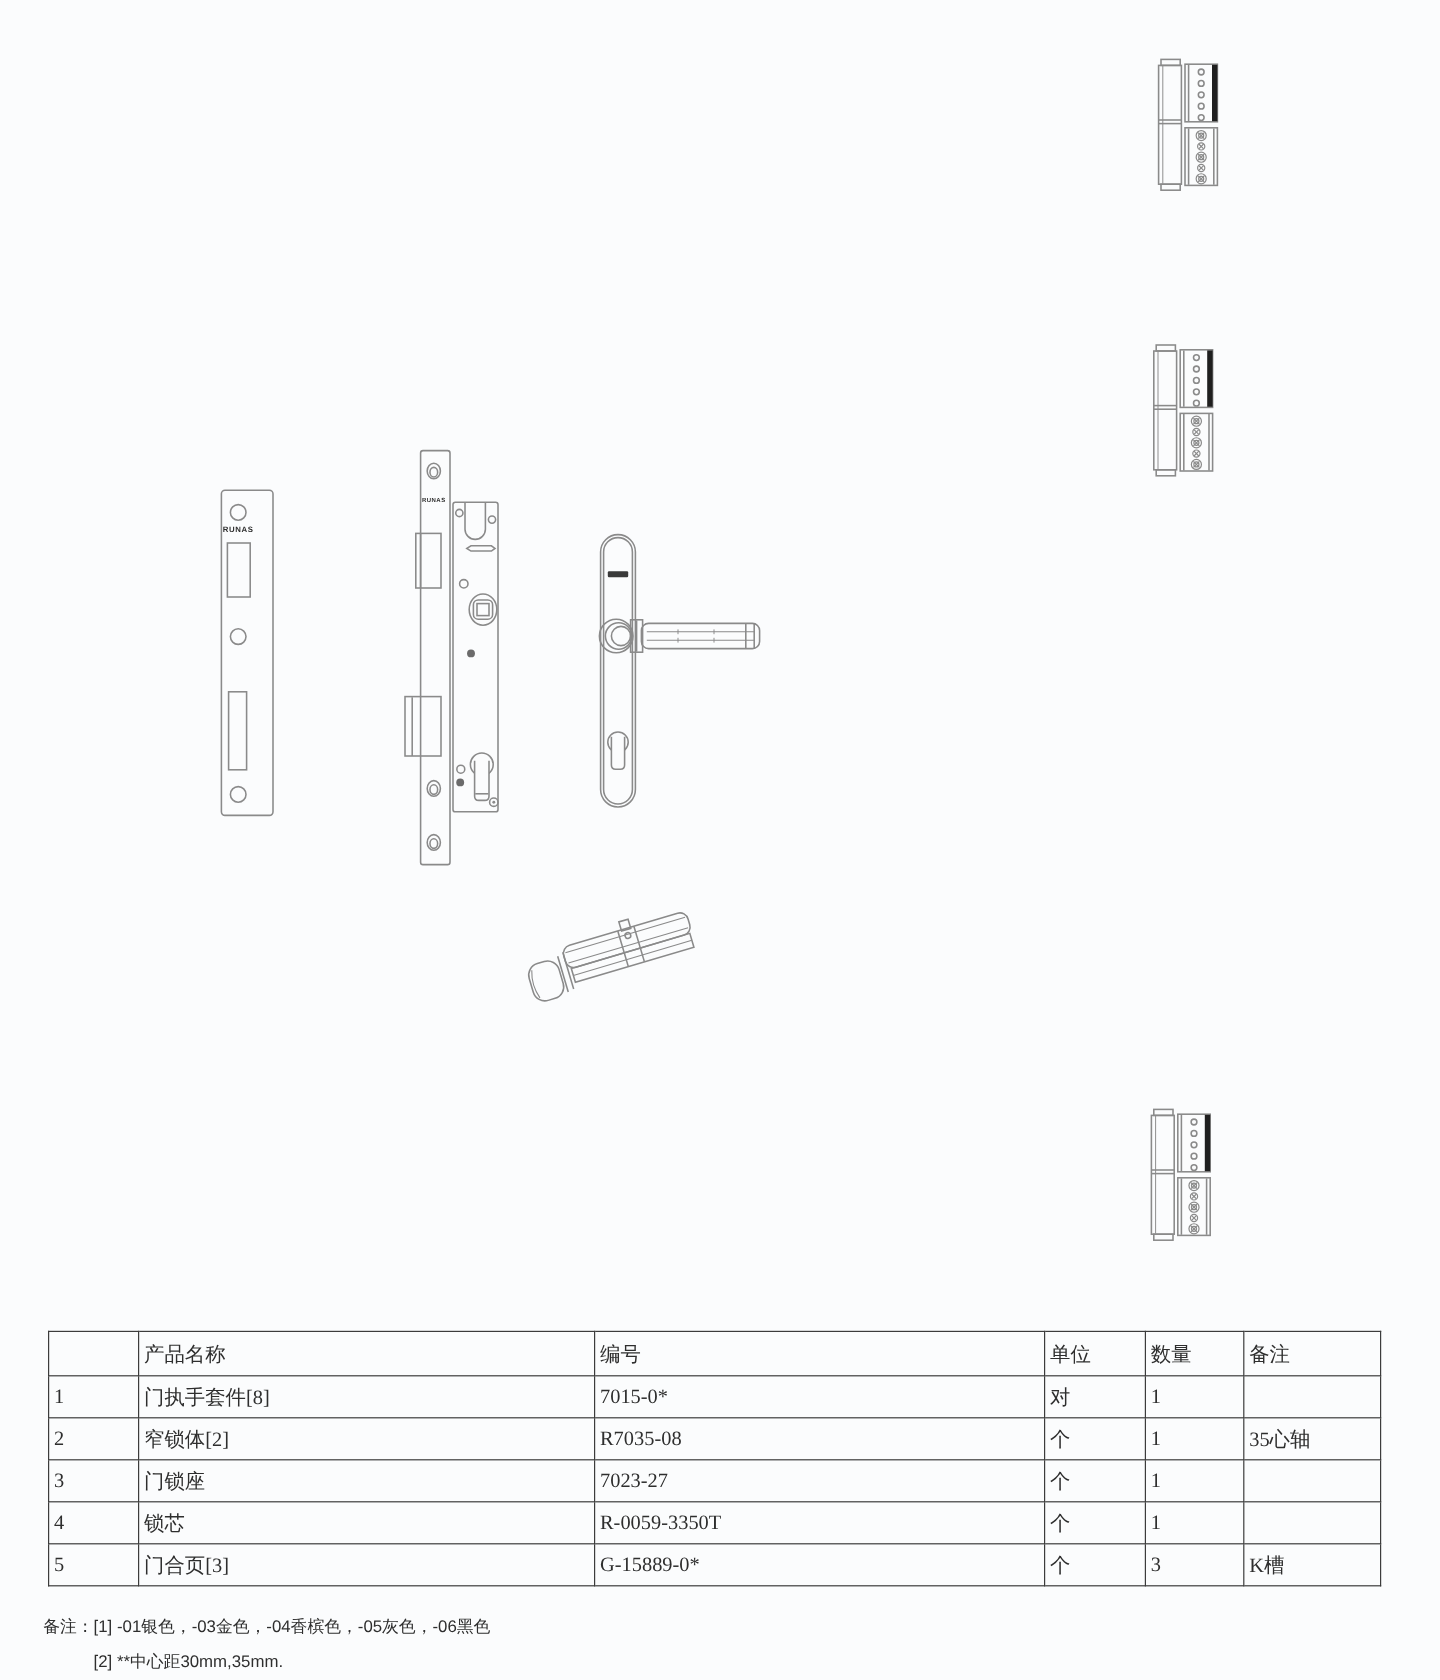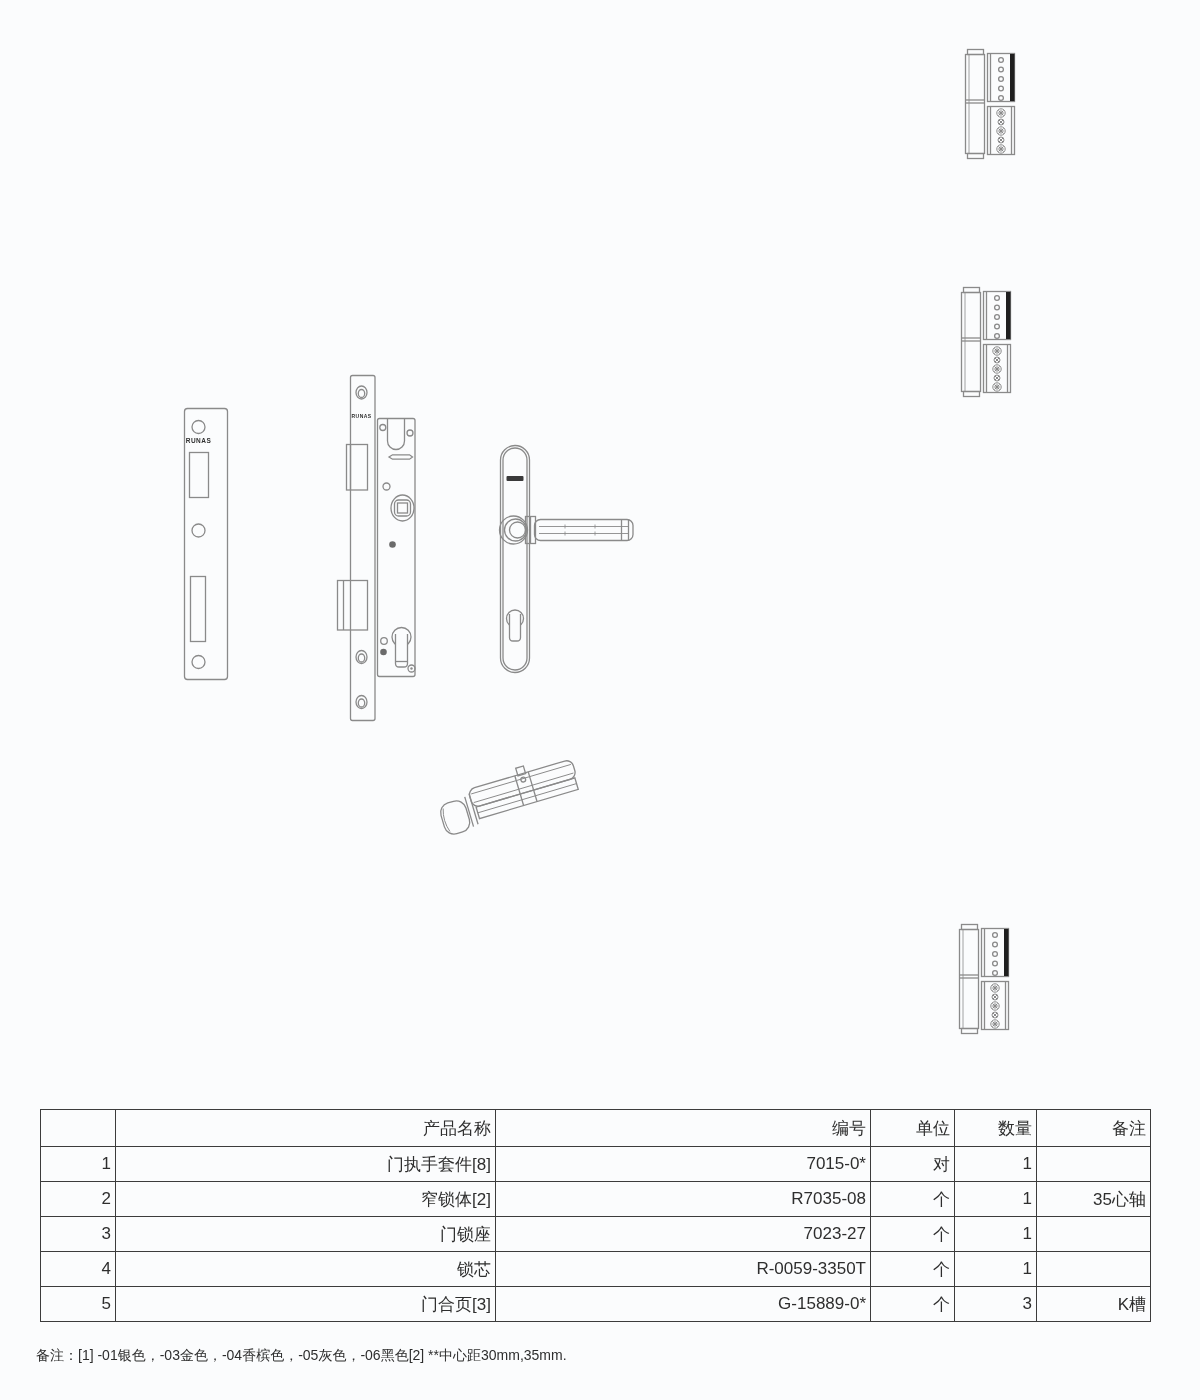--- a/index.html
+++ b/index.html
@@ -10,36 +10,36 @@
     color:#2e2e2e;
   }
   #drawings{position:absolute;left:0;top:0;}
   .spec-table{
     position:absolute;left:40px;top:1109px;
     border-collapse:collapse;table-layout:fixed;
     font-size:17px;color:#2e2e2e;
   }
   .spec-table td,.spec-table th{
     border:1px solid #3c3c3c;
-    text-align:right;vertical-align:middle;
+    text-align:left;vertical-align:middle;
     font-weight:400;padding:0 4px;
-    overflow:hidden;white-space:nowrap;
+    overflow:hidden;white-space:nowrap;font-family:Liberation Serif, serif;
   }
   .spec-table thead th{height:36px;}
   .spec-table tbody td{height:34px;}
   .c-no{width:75px;} .c-name{width:380px;} .c-code{width:375px;}
   .c-unit{width:84px;} .c-qty{width:82px;} .c-remark{width:114px;}
   .small-remark{font-size:17px;}
   .notes{
     position:absolute;left:36px;top:1341px;
     font-size:14px;line-height:29px;display:flex;
     color:#2e2e2e;
   }
   .notes .label{white-space:nowrap;}
-  .note-lines{display:flex;flex-direction:row;}
+  .note-lines{display:flex;flex-direction:column;}
   svg text{font-family:"Liberation Sans",sans-serif;}
 </style>
 </head>
 <body>
 
 <svg id="drawings" width="1200" height="1090" viewBox="0 0 1200 1090" fill="none" stroke="#8a8a8a" stroke-width="1.3">
 
   <defs>
     <symbol id="hinge-symbol" viewBox="0 0 56 112" overflow="visible">
 

